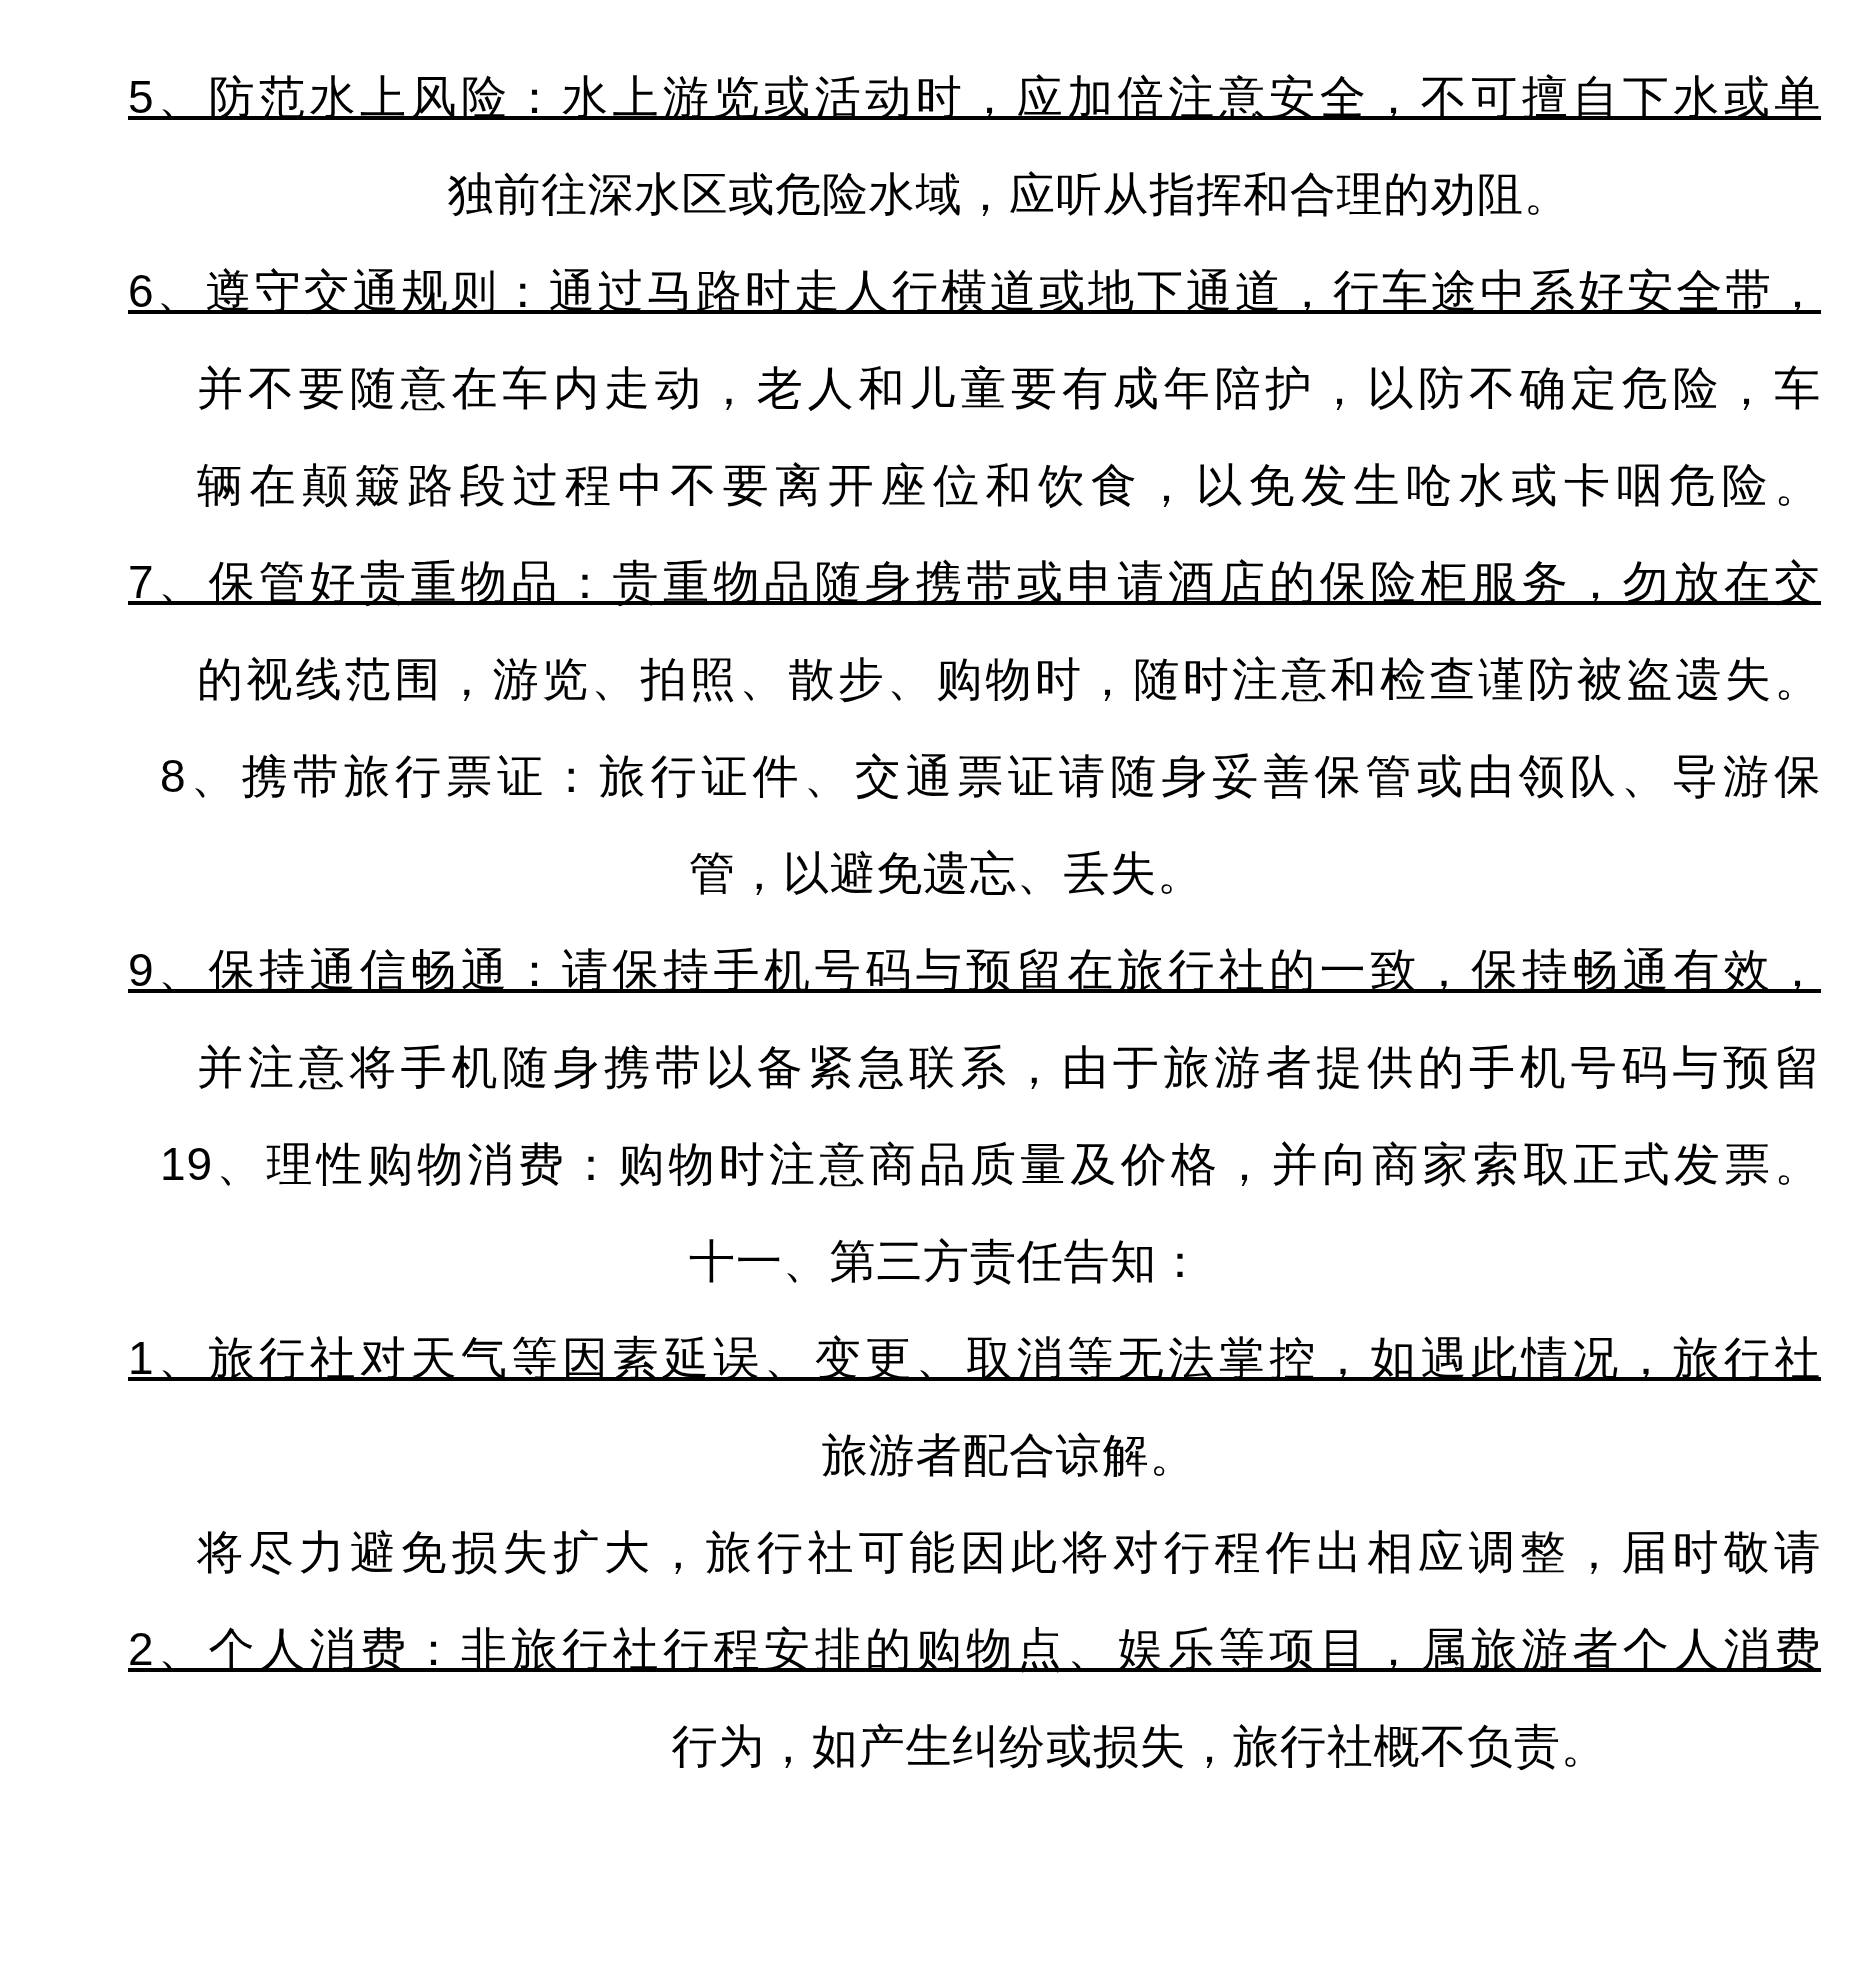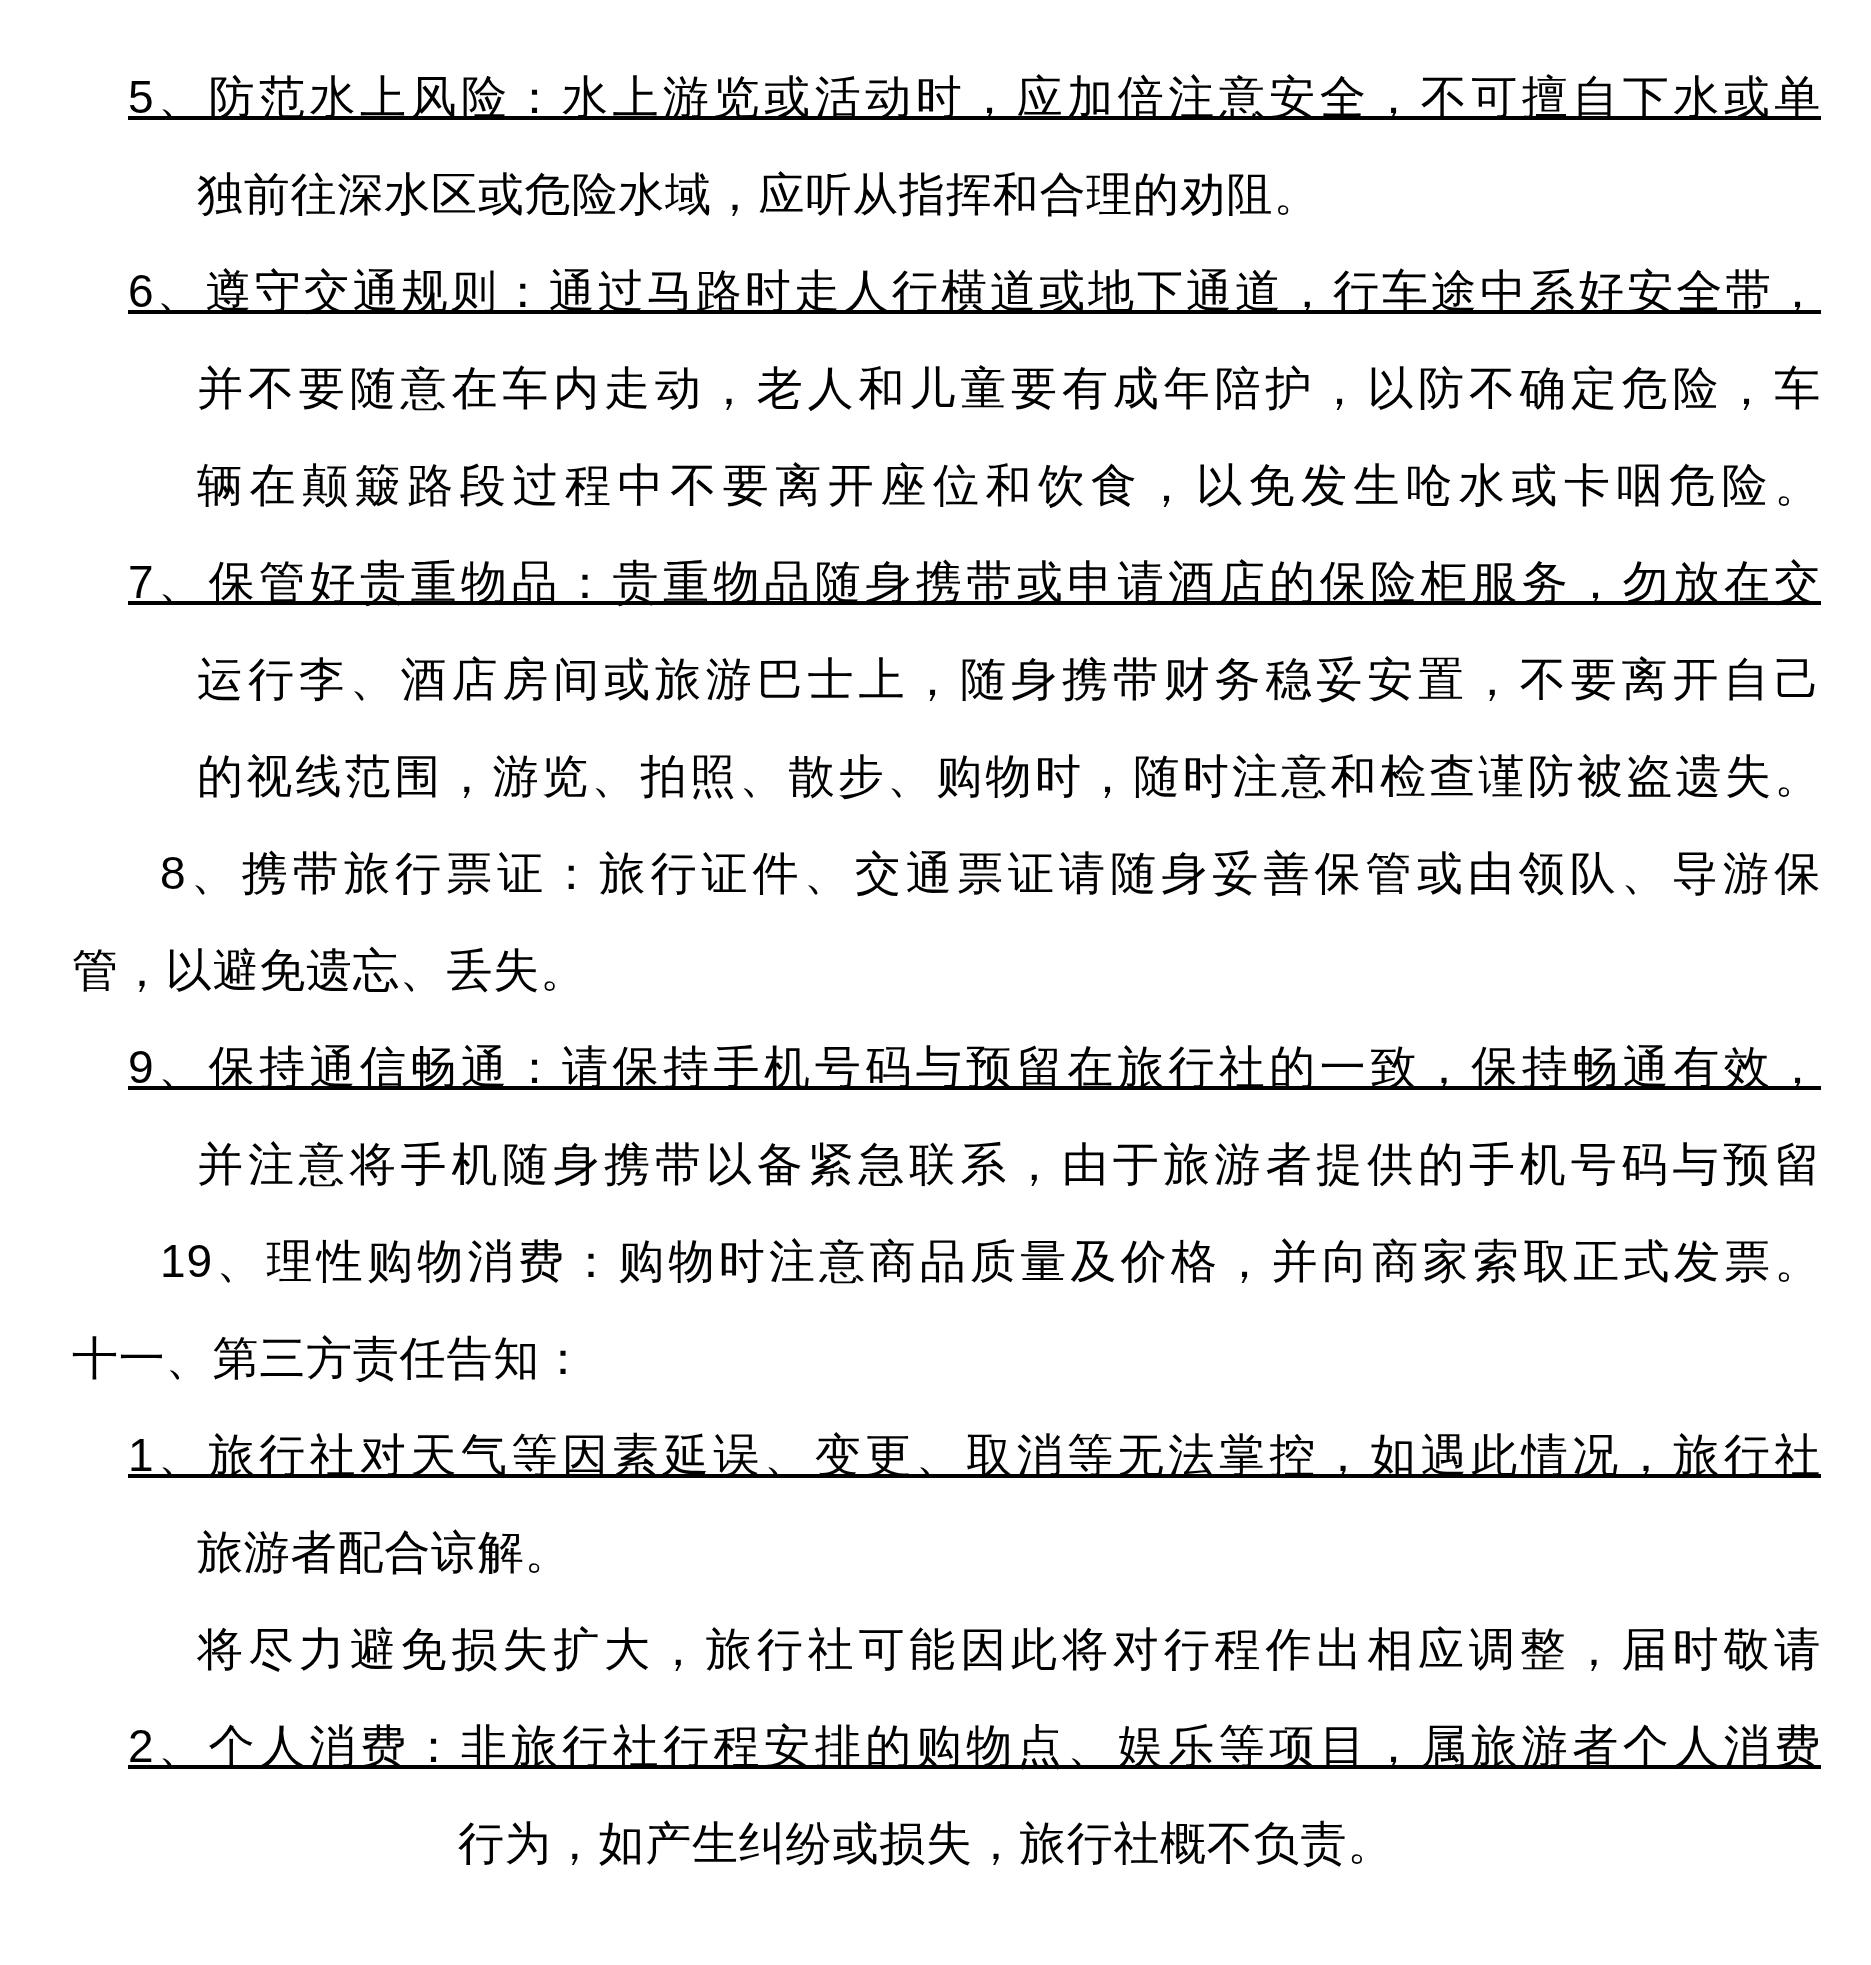--- a/index.html
+++ b/index.html
@@ -18,21 +18,21 @@
     padding: 49px 51px 0 59px;
     overflow: hidden;
   }
   .doc-body {
     font-size: 46px;
     line-height: 97px;
   }
   .line {
     height: 97px;
     overflow: hidden;
-    text-align: left;
+    text-align: center;
     letter-spacing: 0.8px;
   }
   .line.just {
     text-align: justify;
     text-align-last: justify;
   }
   
   .ind-margin { padding-left: 0; margin-left: 13px; }
   .ind-num    { padding-left: 69px; text-decoration: underline; }
   .ind-num2   { padding-left: 101px; }
@@ -43,21 +43,20 @@
 <body>
 
 <div class="page">
   <div class="doc-body">
       <div class="line ind-num just">5、防范水上风险：水上游览或活动时，应加倍注意安全，不可擅自下水或单</div>
       <div class="line ind-cont">独前往深水区或危险水域，应听从指挥和合理的劝阻。</div>
       <div class="line ind-num just">6、遵守交通规则：通过马路时走人行横道或地下通道，行车途中系好安全带，</div>
       <div class="line ind-cont just">并不要随意在车内走动，老人和儿童要有成年陪护，以防不确定危险，车</div>
       <div class="line ind-cont just">辆在颠簸路段过程中不要离开座位和饮食，以免发生呛水或卡咽危险。</div>
       <div class="line ind-num just">7、保管好贵重物品：贵重物品随身携带或申请酒店的保险柜服务，勿放在交</div>
-      <div class="line ind-cont just">运行李、酒店房间或旅游巴士上，随身携带财务稳妥安置，不要离开自己</div>
       <div class="line ind-cont just">的视线范围，游览、拍照、散步、购物时，随时注意和检查谨防被盗遗失。</div>
       <div class="line ind-num2 just">8、携带旅行票证：旅行证件、交通票证请随身妥善保管或由领队、导游保</div>
       <div class="line ind-margin">管，以避免遗忘、丢失。</div>
       <div class="line ind-num just">9、保持通信畅通：请保持手机号码与预留在旅行社的一致，保持畅通有效，</div>
       <div class="line ind-cont just">并注意将手机随身携带以备紧急联系，由于旅游者提供的手机号码与预留</div>
       <div class="line ind-num2 just">19、理性购物消费：购物时注意商品质量及价格，并向商家索取正式发票。</div>
       <div class="line ind-margin">十一、第三方责任告知：</div>
       <div class="line ind-num just">1、旅行社对天气等因素延误、变更、取消等无法掌控，如遇此情况，旅行社</div>
       <div class="line ind-cont">旅游者配合谅解。</div>
       <div class="line ind-cont just">将尽力避免损失扩大，旅行社可能因此将对行程作出相应调整，届时敬请</div>

